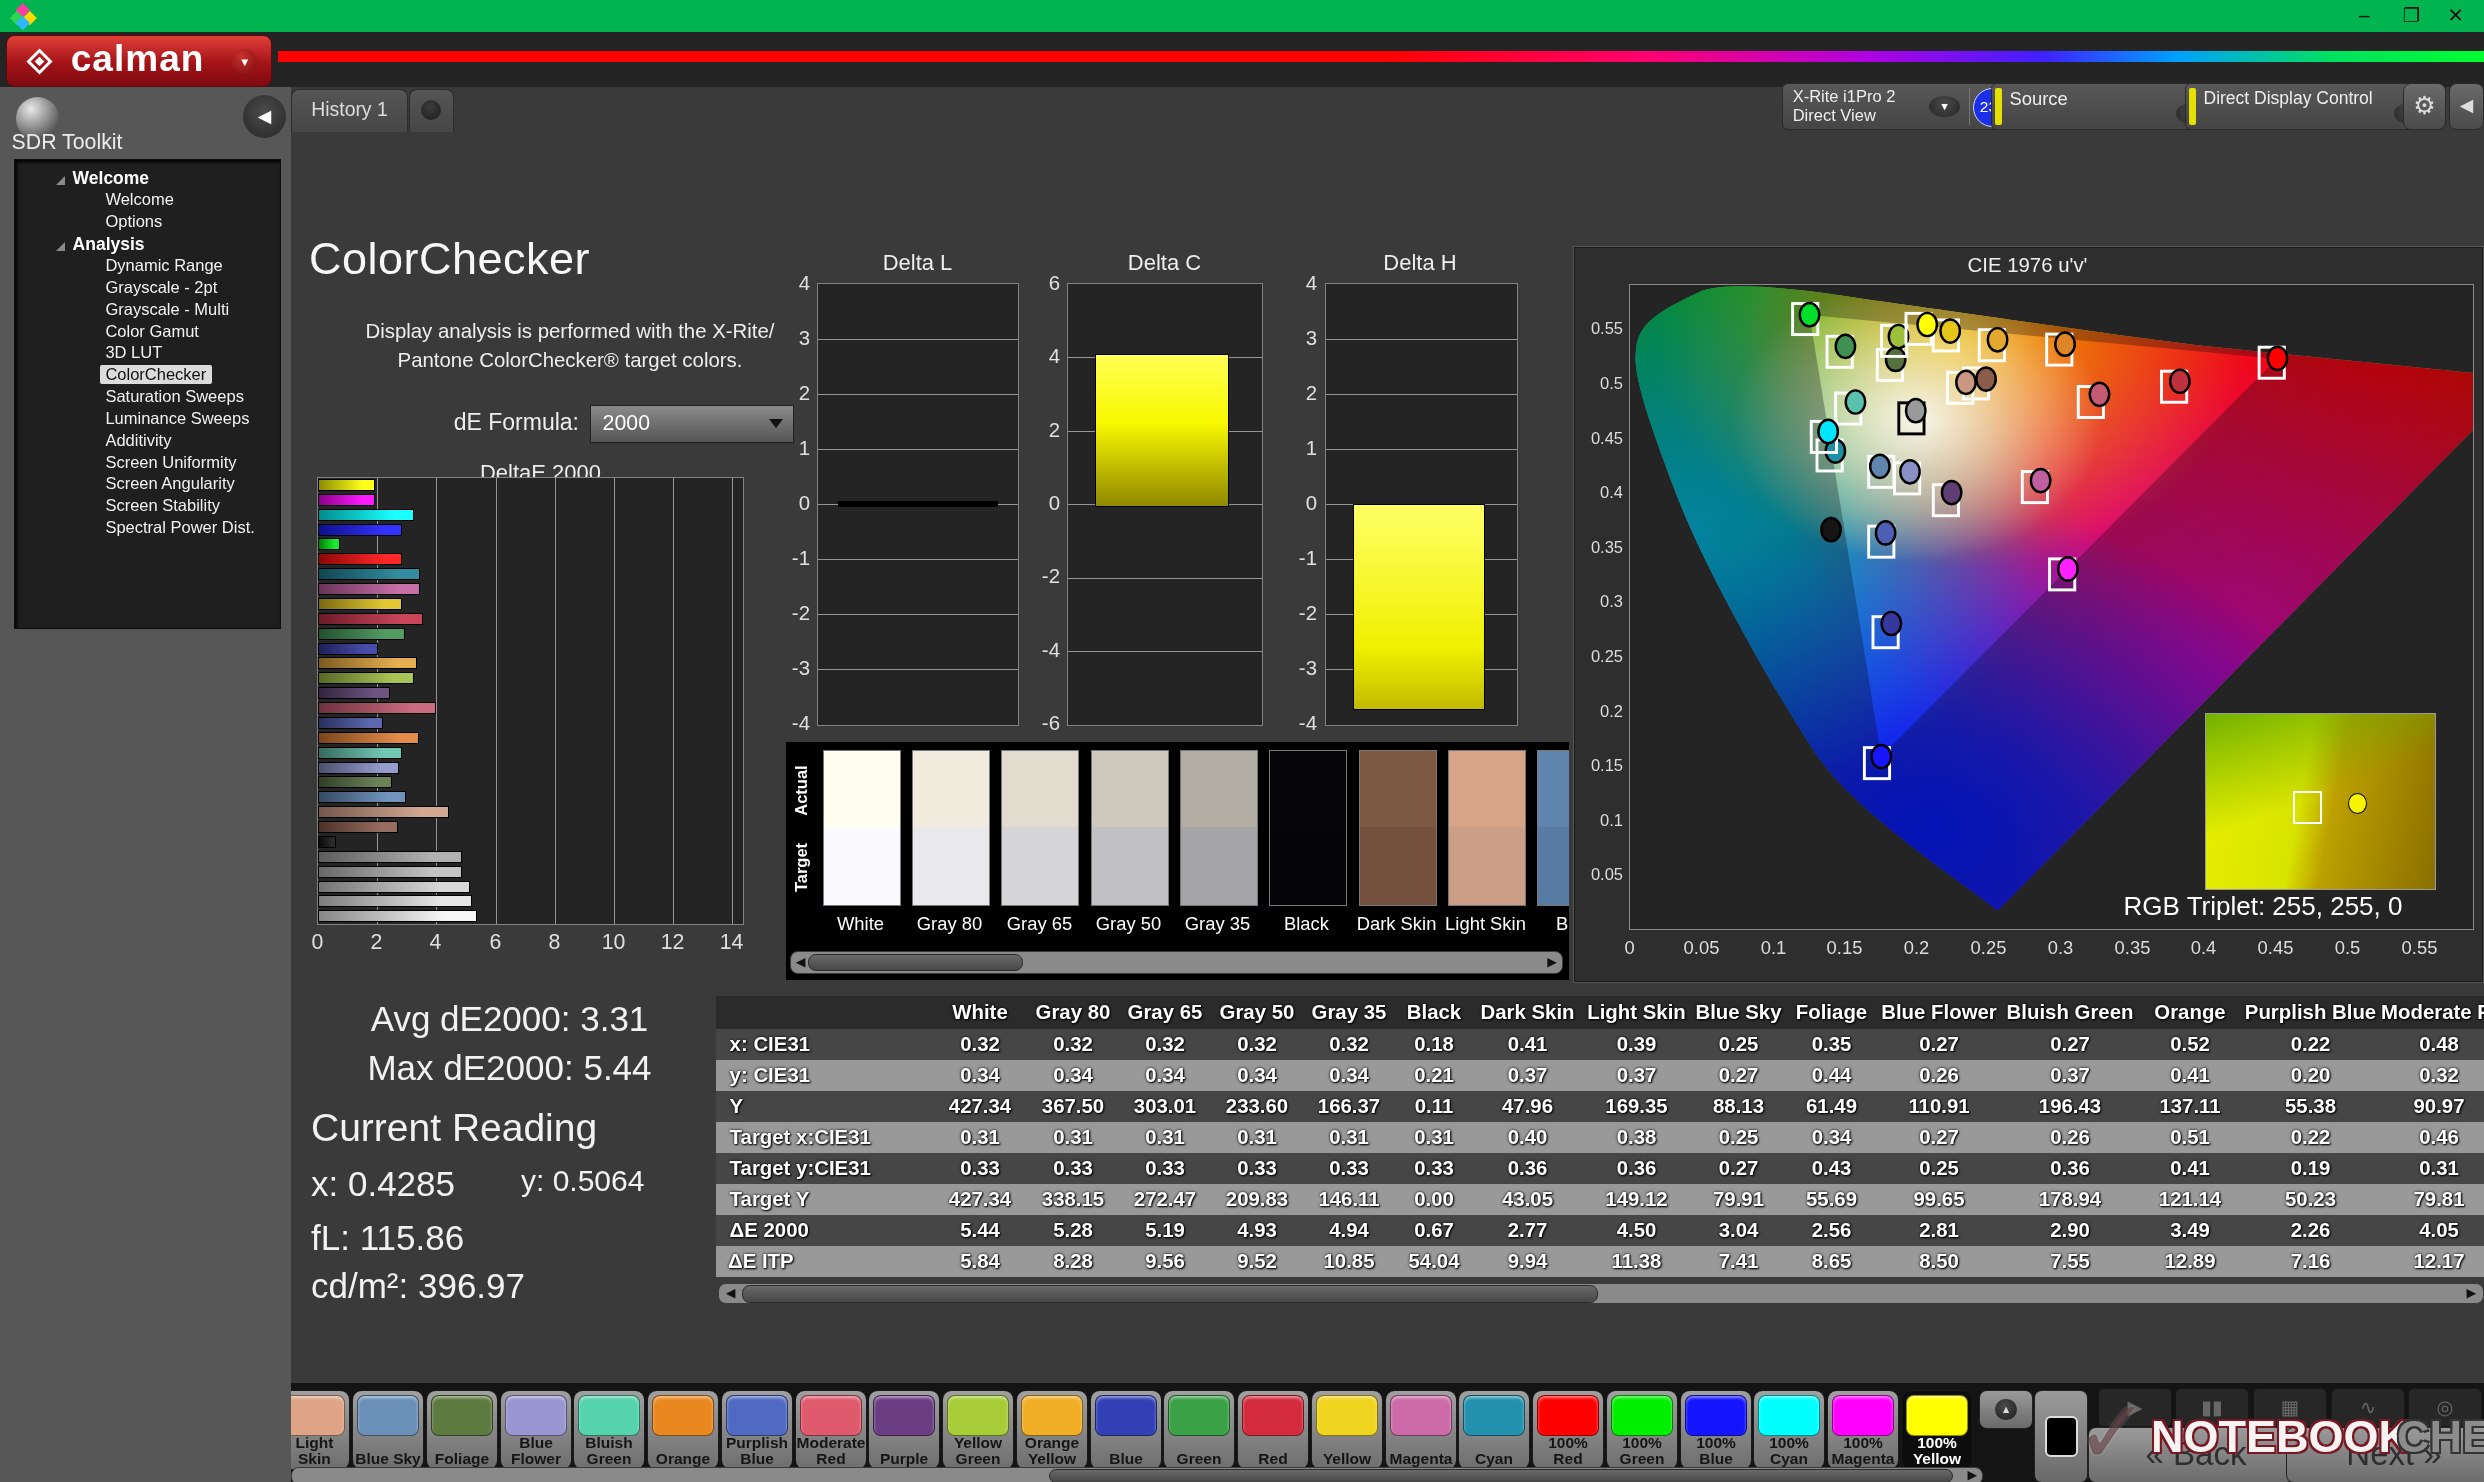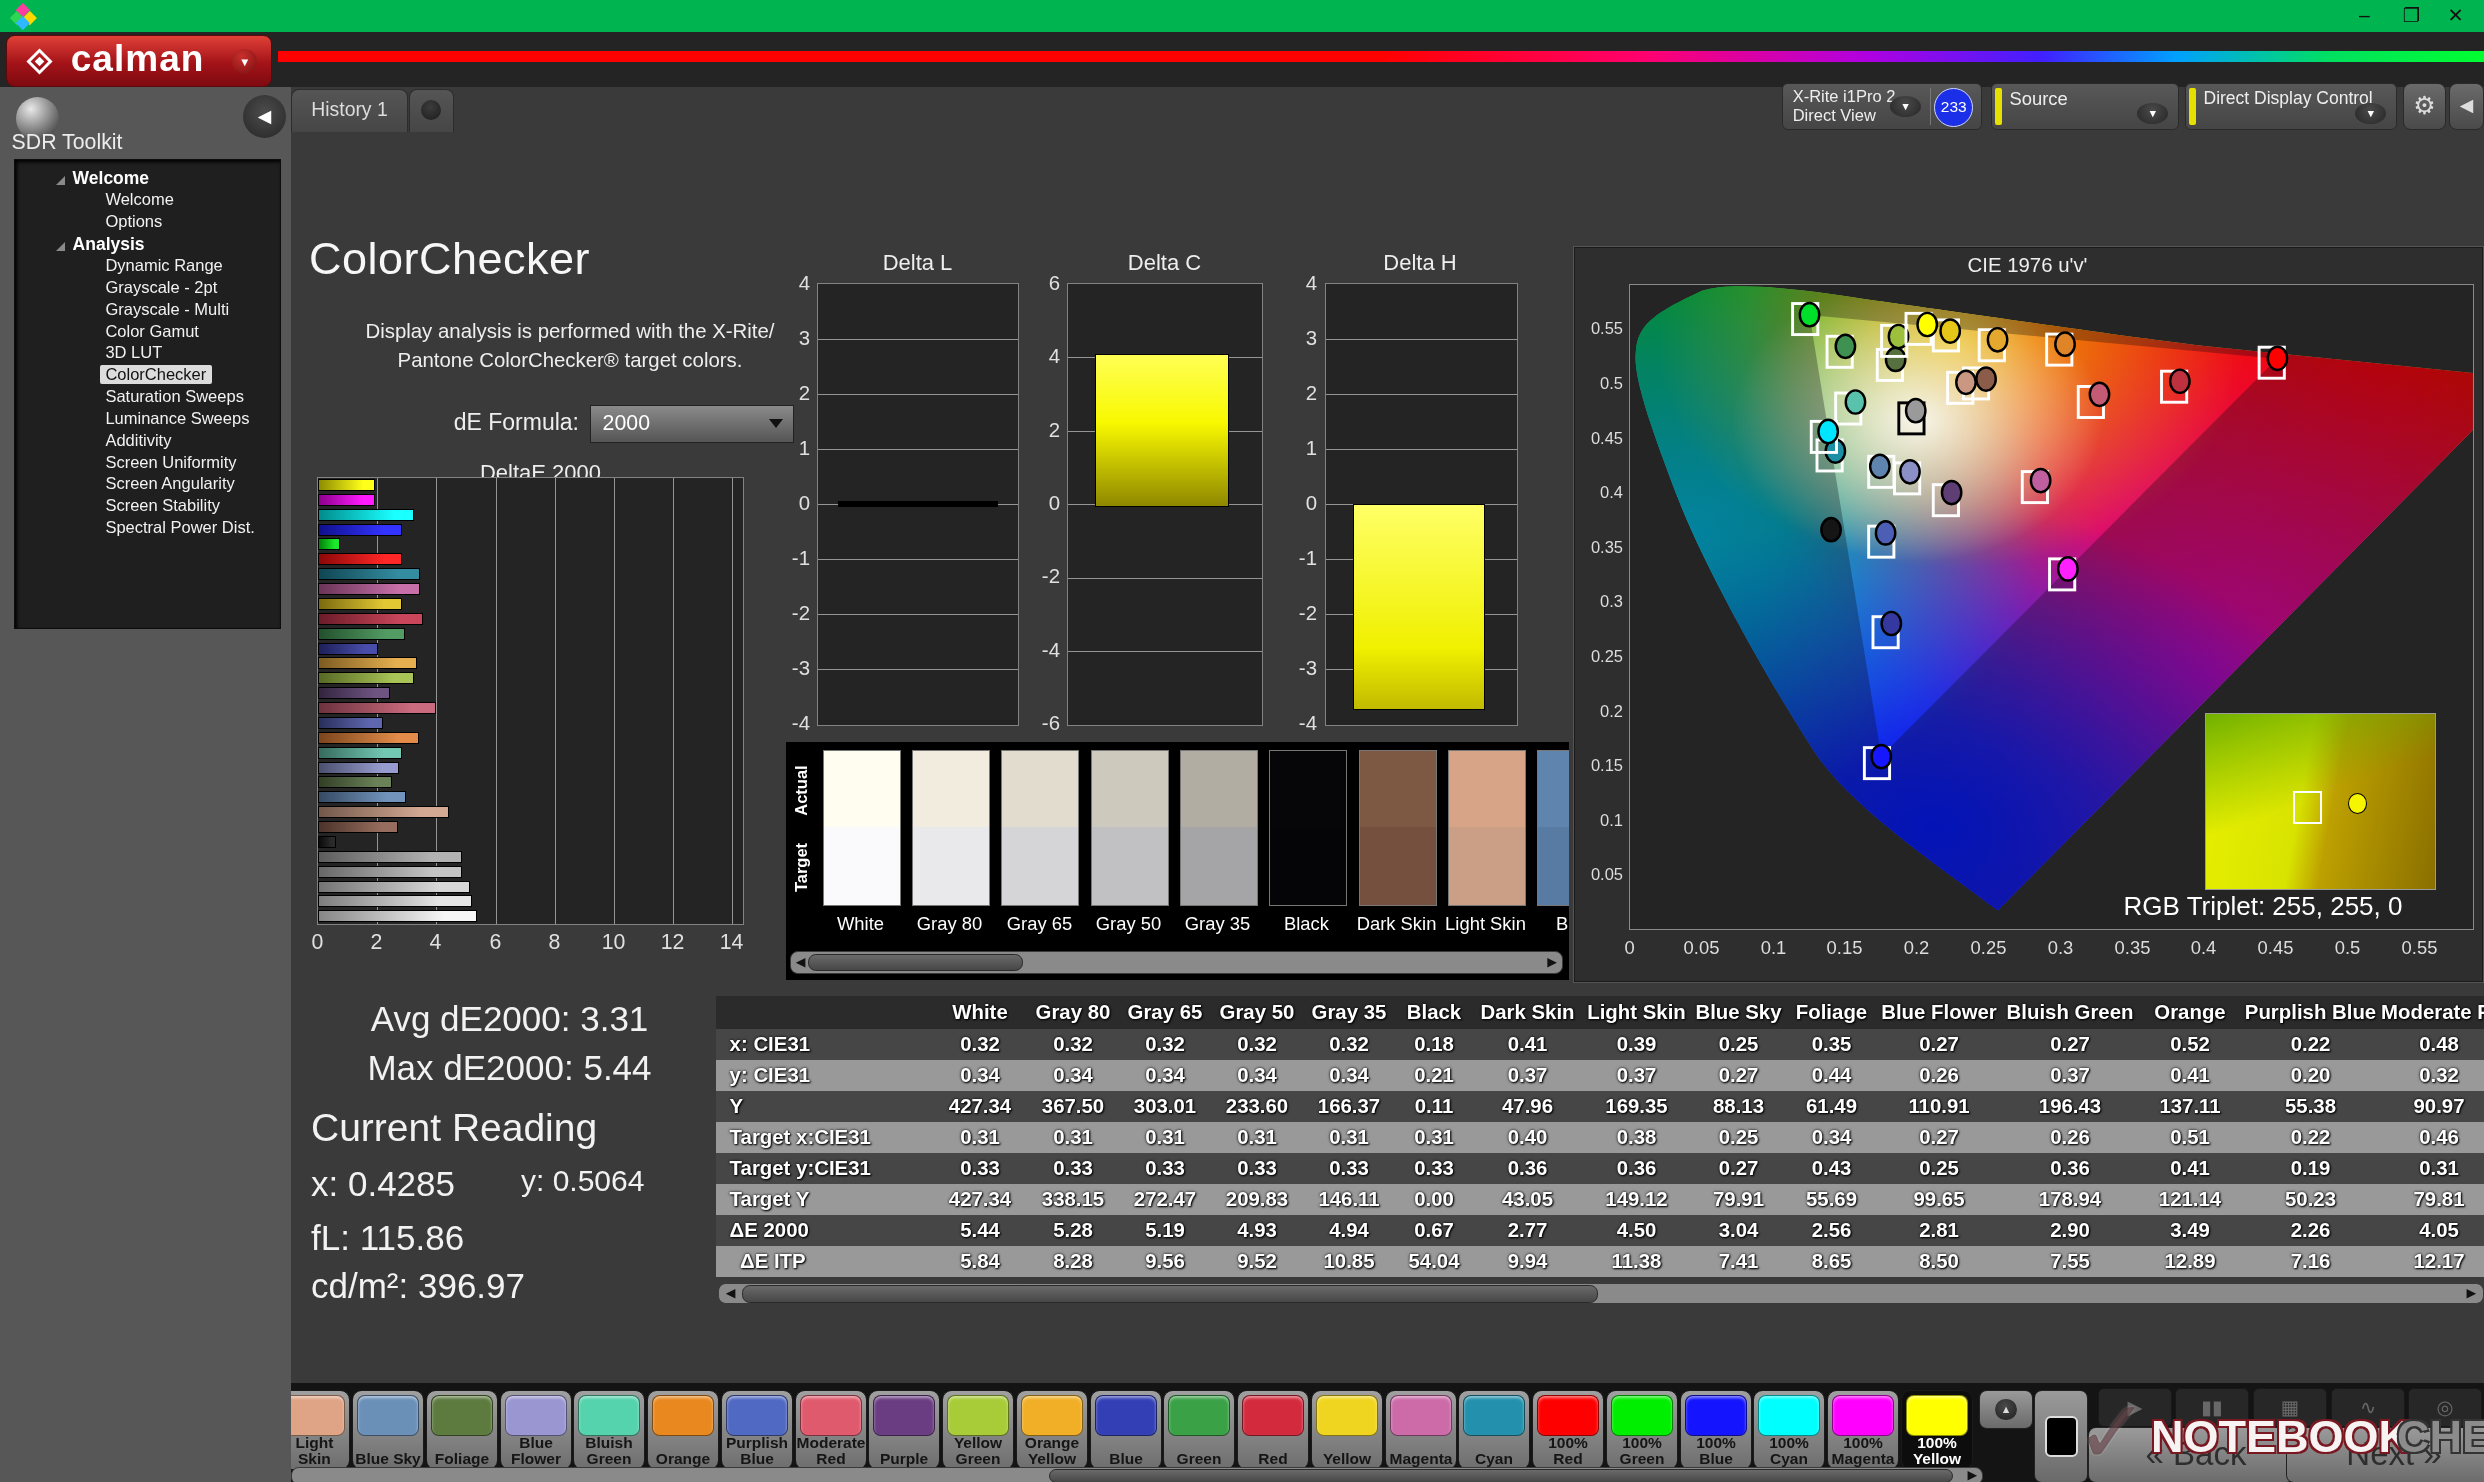--- a/index.html
+++ b/index.html
@@ -14,21 +14,21 @@
   
   #header{left:0;top:32px;width:2484px;height:55px;background:#242424;}
   #logo{position:absolute;left:5.8px;top:2.9px;width:264px;height:50px;border-radius:8.7px;background:linear-gradient(#e04038,#a31318 55%,#7e0a10);border:1px solid #5a0a0a;}
   #logo .ltxt{position:absolute;left:64px;top:1.9px;font-size:37px;font-weight:bold;color:#fff;letter-spacing:1px;}
   #logo .dd-circ{position:absolute;right:13.6px;top:13.6px;width:25px;height:25px;border-radius:50%;background:radial-gradient(circle at 40% 30%,#c9302c,#7a0d10);color:#fff;font-size:11.6px;text-align:center;line-height:25px;}
   #rainbow{position:absolute;left:278px;top:19.4px;width:2206px;height:10.7px;background:linear-gradient(to right,#f00 0%,#f00 50%,#ff0070 62%,#b000e0 72%,#4020ff 80%,#00a0ff 86%,#00e060 93%,#00ff30 100%);}
   #logo .ldia{position:absolute;left:15.5px;top:7.8px;width:35px;height:35px;}
   
   #tabbar{left:291px;top:87px;width:2193px;height:44px;background:#3a3a3a;}
   .tab{position:absolute;top:1.9px;height:42px;background:linear-gradient(#555,#464646);border:1px solid #2c2c2c;border-bottom:none;border-radius:7.8px 7.8px 0 0;color:#ddd;font-size:19.4px;text-align:center;line-height:39px;}
-  .dd{position:absolute;background:linear-gradient(#585858,#454545);border:1px solid #2a2a2a;border-radius:5.8px;color:#eee;}
+  .dd{position:absolute;background:linear-gradient(#585858,#454545);border:1px solid #2a2a2a;border-radius:5.8px;color:#eee;padding-left:39px;}
   .ddarrow{position:absolute;width:31px;height:21.3px;border-radius:50%;background:radial-gradient(circle at 50% 35%,#4a4a4a,#262626);color:#fff;font-size:10.7px;text-align:center;line-height:21.3px;}
   .ystripe{position:absolute;left:2.9px;top:3.9px;bottom:3.9px;width:6.8px;background:#e6e000;border-radius:1.9px;}
   .toolbtn{position:absolute;top:83px;height:45px;background:linear-gradient(#6a6a6a,#4a4a4a);border:1px solid #2a2a2a;border-radius:7.8px;color:#ddd;text-align:center;}
   
   #sidebar{left:0;top:87px;width:291px;height:1395px;background:#575757;}
   #ball{position:absolute;left:15.5px;top:9.7px;width:43px;height:43px;border-radius:50%;background:radial-gradient(circle at 35% 28%,#e8e8e8,#999 40%,#555 75%,#333);}
   #side-collapse{position:absolute;left:243px;top:7.8px;width:43px;height:43px;border-radius:50%;background:radial-gradient(circle at 50% 40%,#4c4c4c,#262626);color:#fff;text-align:center;line-height:43px;font-size:17.5px;}
   #side-title{position:absolute;left:11.6px;top:43px;color:#ececec;font-size:21.3px;}
   #tree{position:absolute;left:13.6px;top:72px;width:265px;height:468px;background:#1f1f1f;border:1px solid #0d0d0d;box-shadow:inset 1.9px 1.9px 3.9px #000;overflow:hidden;}
   .tgroup{position:absolute;left:58px;color:#fff;font-weight:bold;font-size:17.5px;white-space:nowrap;}
@@ -615,21 +615,21 @@
         <div class="tcell" style="left: 866px; width: 109px;">4.50</div>
         <div class="tcell" style="left: 974px; width: 97px;">3.04</div>
         <div class="tcell" style="left: 1071px; width: 89px;">2.56</div>
         <div class="tcell" style="left: 1161px; width: 124px;">2.81</div>
         <div class="tcell" style="left: 1285px; width: 138px;">2.90</div>
         <div class="tcell" style="left: 1423px; width: 102px;">3.49</div>
         <div class="tcell" style="left: 1524px; width: 141px;">2.26</div>
         <div class="tcell" style="left: 1665px; width: 116px;">4.05</div>
       </div>
       <div class="trow" style="top: 250px; background: rgb(153, 153, 153);">
-        <div class="tcell tlabel" style="left: 12px; width: 218px; padding-left: 12px;">ΔE ITP</div>
+        <div class="tcell tlabel" style="left: 0px; width: 218px; padding-left: 12px;">ΔE ITP</div>
         <div class="tcell" style="left: 218px; width: 92px;">5.84</div>
         <div class="tcell" style="left: 311px; width: 92px;">8.28</div>
         <div class="tcell" style="left: 403px; width: 92px;">9.56</div>
         <div class="tcell" style="left: 495px; width: 92px;">9.52</div>
         <div class="tcell" style="left: 587px; width: 92px;">10.85</div>
         <div class="tcell" style="left: 679px; width: 78px;">54.04</div>
         <div class="tcell" style="left: 757px; width: 109px;">9.94</div>
         <div class="tcell" style="left: 866px; width: 109px;">11.38</div>
         <div class="tcell" style="left: 974px; width: 97px;">7.41</div>
         <div class="tcell" style="left: 1071px; width: 89px;">8.65</div>

